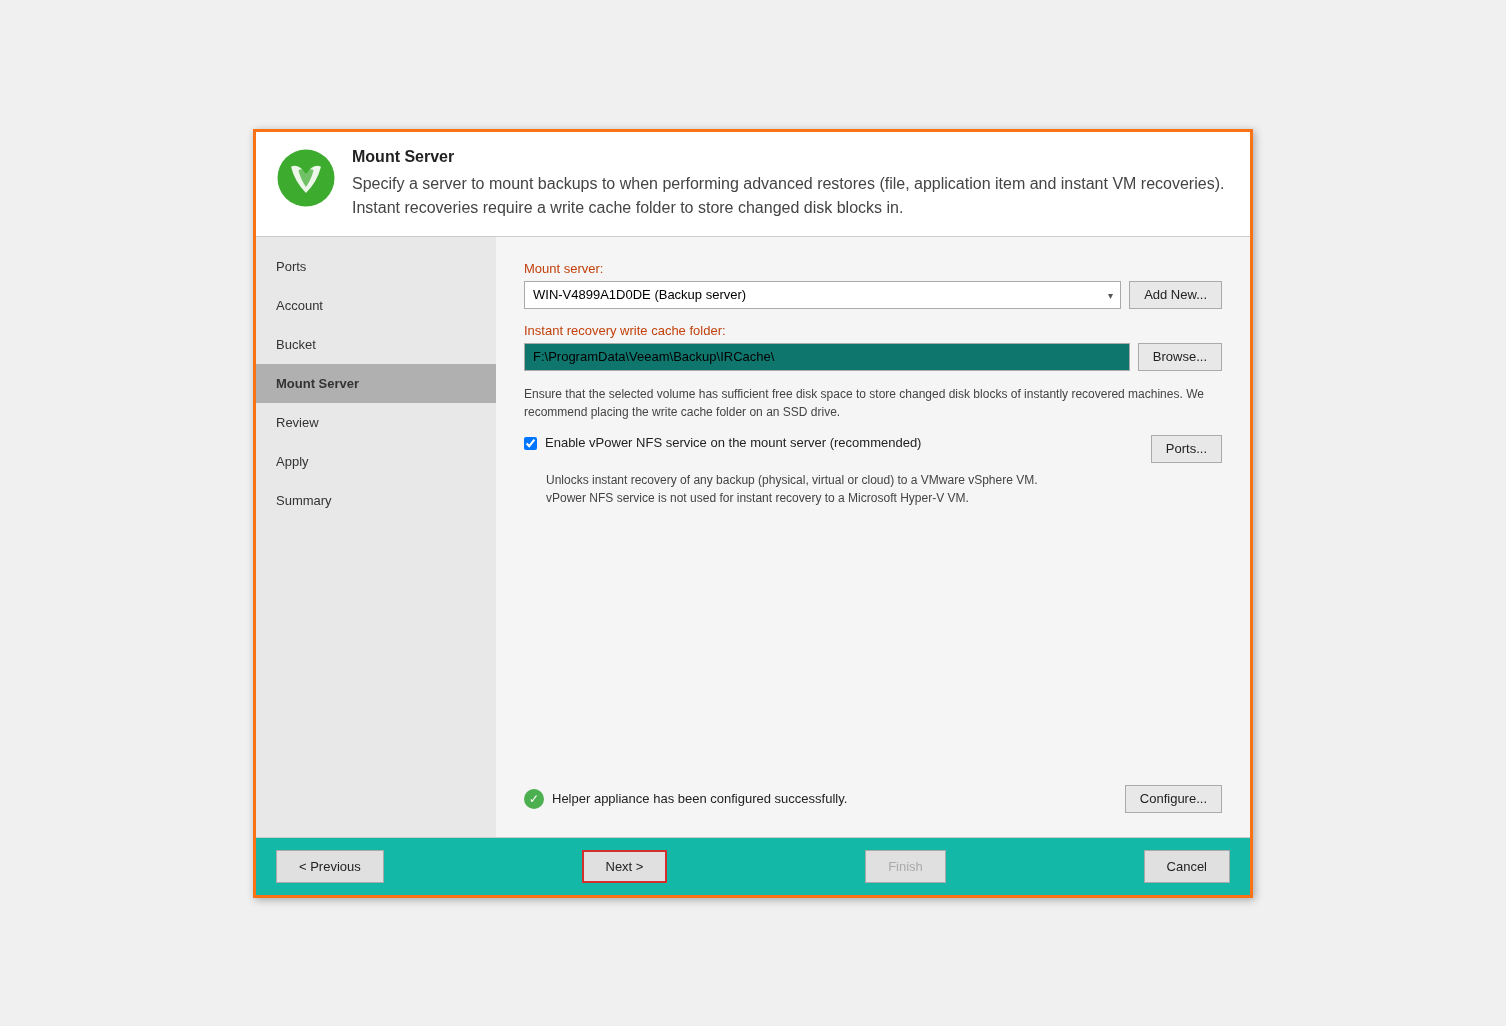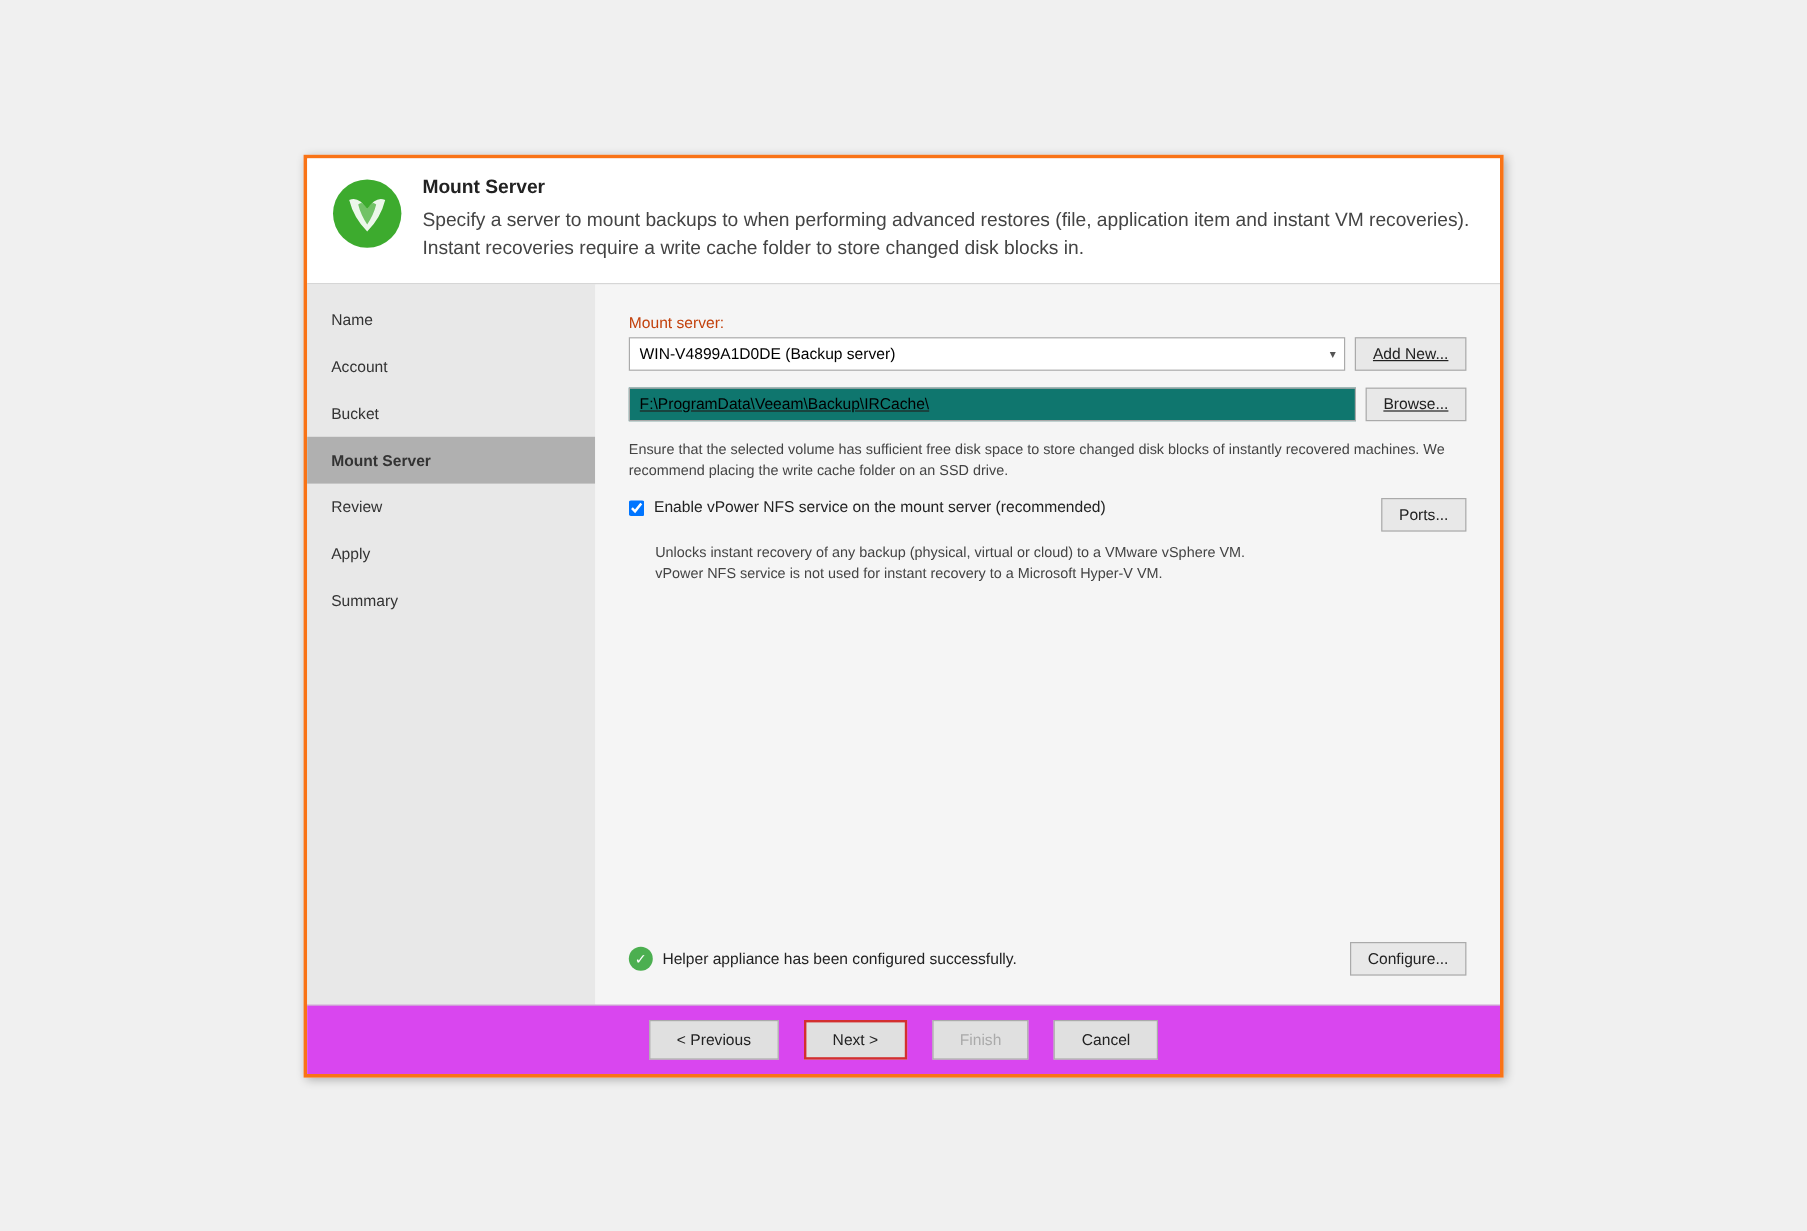--- a/index.html
+++ b/index.html
@@ -75,21 +75,20 @@
     .field-label {
       font-size: 13px;
       margin-bottom: 5px;
       color: #c2410c;
     }
     .field-row {
       display: flex;
       align-items: center;
       gap: 8px;
       margin-bottom: 14px;
-      text-decoration: underline;
     }
     .select-wrapper {
       flex: 1;
       position: relative;
     }
     select {
       width: 100%;
       padding: 5px 30px 5px 8px;
       font-size: 13px;
       border: 1px solid #aaa;
@@ -173,25 +172,25 @@
       border-radius: 50%;
       background: #4caf50;
       display: inline-flex;
       align-items: center;
       justify-content: center;
       color: #fff;
       font-size: 12px;
       flex-shrink: 0;
     }
     .footer {
-      background: #d946ef;
+      background: #14b8a6;
       border-top: 1px solid #ccc;
       padding: 12px 20px;
       display: flex;
-      justify-content: center;
+      justify-content: space-between;
       gap: 21px;
     }
     .btn-footer {
       padding: 7px 22px;
       font-size: 13px;
       border: 1px solid #aaa;
       background: #e0e0e0;
       cursor: pointer;
       color: #222;
       min-width: 80px;
@@ -224,21 +223,21 @@
         <span>Specify a server to mount backups to when performing advanced restores (file, application item and instant VM recoveries).</span><br>
         <span>Instant recoveries require a write cache folder to store changed disk blocks in.</span>
       </p>
     </div>
   </div>
 
   <div class="body">
 
     <div class="sidebar">
       <div class="sidebar-item">
-        <span>Name</span>
+        <span>Ports</span>
       </div>
       <div class="sidebar-item">
         <span>Account</span>
       </div>
       <div class="sidebar-item">
         <span>Bucket</span>
       </div>
       <div class="sidebar-item active">
         <span>Mount Server</span>
       </div>
@@ -260,20 +259,21 @@
         <div class="field-row">
           <div class="select-wrapper">
             <select>
               <option>WIN-V4899A1D0DE (Backup server)</option>
             </select>
             <span class="select-arrow">▾</span>
           </div>
           <button class="btn">Add New...</button>
         </div>
 
+        <div class="field-label">Instant recovery write cache folder:</div>
         <div class="field-row">
           <input type="text" value="F:\ProgramData\Veeam\Backup\IRCache\" style="">
           <button class="btn">Browse...</button>
         </div>
 
         <p class="note-text">Ensure that the selected volume has sufficient free disk space to store changed disk blocks of instantly recovered machines. We recommend placing the write cache folder on an SSD drive.</p>
 
         <div class="checkbox-row">
           <input type="checkbox" id="vpower-cb" checked="" style="">
           <label for="vpower-cb" class="checkbox-label">Enable vPower NFS service on the mount server (recommended)</label>

